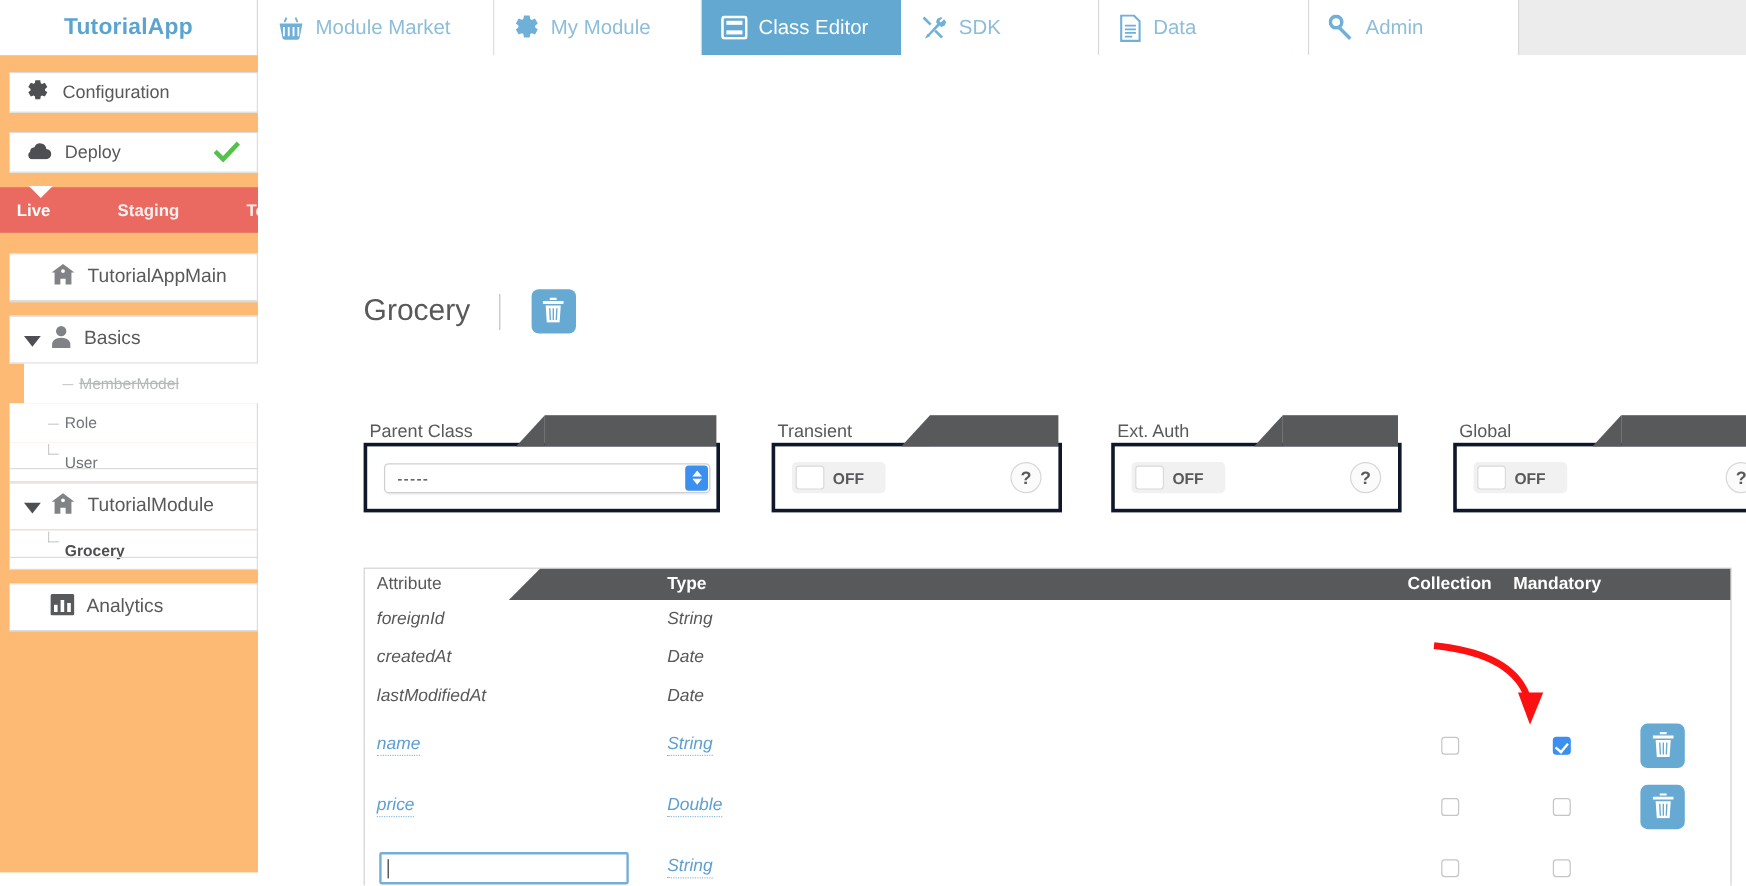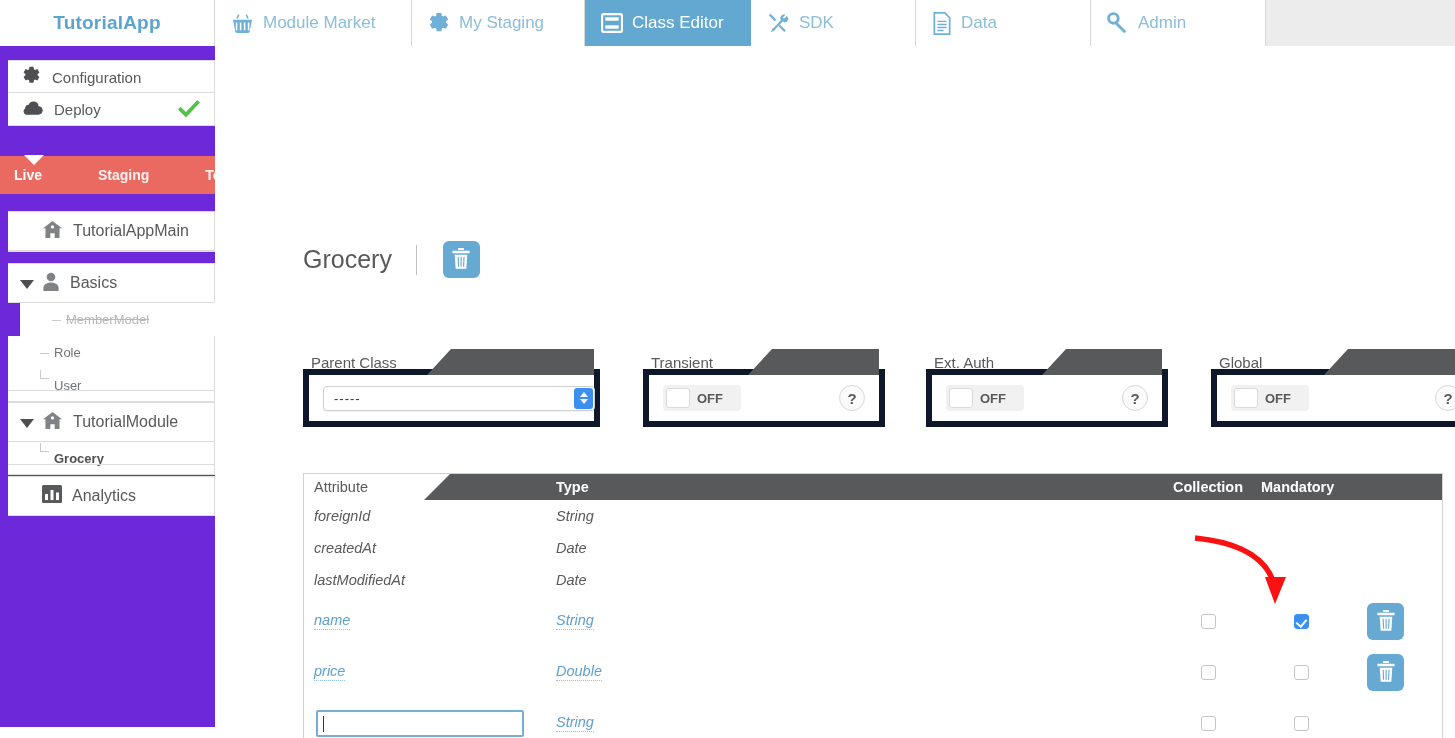--- a/index.html
+++ b/index.html
@@ -31,21 +31,21 @@
   .tab.active .tabicon svg { fill: #fff; }
   .tabicon { display: flex; align-items: center; }
   .tabicon svg { fill: #6fb0d8; display: block; }
   .tab-notch {
     position: absolute; left: 50%; bottom: -11px; transform: translateX(-50%);
     width: 0; height: 0; border-left: 12px solid transparent;
     border-right: 12px solid transparent; border-top: 11px solid #62a8d1;
   }
 
   
-  .sidebar { position: absolute; left: 0; top: 46px; width: 215px; height: 681px; background: #6d28d9; }
+  .sidebar { position: absolute; left: 0; top: 46px; width: 215px; height: 681px; background: #fdba74; }
   .sideitem {
     position: absolute; left: 8px; width: 207px; height: 34px; background: #fff;
     border: 1px solid #dcdcdc; border-left: none;
     display: flex; align-items: center; gap: 11px; padding-left: 14px;
     font-size: 15px; color: #58595b;
   }
   .sideitem .chk { margin-left: auto; margin-right: 12px; display: flex; }
   .envbar {
     position: absolute; left: 0; top: 110px; width: 215px; height: 38px;
     background: #ea6a61; display: flex; align-items: center; gap: 26px; padding-left: 14px;
@@ -100,21 +100,21 @@
   .titlerow { position: absolute; left: 88px; top: 195px; display: flex; align-items: center; gap: 0; }
   .cls-title { font-size: 25px; color: #58595b; }
   .vrule { width: 1px; height: 30px; background: #bfc1c3; margin: 0 26px 0 24px; }
   .btn-blue {
     background: #66a9d2; border-radius: 6px; display: flex; align-items: center;
     justify-content: center; border: none; cursor: pointer;
   }
   .trash-title { width: 37px; height: 37px; }
 
   
-  .panel { position: absolute; background: #fff; border: 6px solid #0f172a; }
+  .panel { position: absolute; background: #fff; border: 3px solid #0f172a; }
   .panel-hd {
     position: absolute; left: 0; top: -26px; height: 26px; width: 100%;
     font-size: 15px; color: #58595b; display: flex; align-items: center;
   }
   .panel-hd .hdlabel { padding-left: 2px; position: relative; z-index: 2; }
   .panel-hd .slant {
     position: absolute; right: 0; top: 0; height: 26px; background: #58595b;
   }
   .panel-hd .slant::before {
     content: ""; position: absolute; left: -24px; top: 0; width: 0; height: 0;
@@ -216,21 +216,21 @@
       </span>
       <span>Module Market</span>
     </div>
 
     <div class="tab" style="left:412px;width:173px;">
       <span class="tabicon">
         <svg width="22" height="22" viewBox="0 0 24 24">
             <path d="M12 8.2a3.8 3.8 0 1 0 0 7.6 3.8 3.8 0 0 0 0-7.6zm0 5.6a1.8 1.8 0 1 1 0-3.6 1.8 1.8 0 0 1 0 3.6zM14.6 1h-5.2l-.5 3.1-1.4.8-2.9-1.2L2 8.2l2.4 2-.1 1.6L2 13.8l2.6 4.5 2.9-1.2 1.4.8.5 3.1h5.2l.5-3.1 1.4-.8 2.9 1.2 2.6-4.5-2.4-2 .1-1.6 2.3-1.9-2.6-4.5-2.9 1.2-1.4-.8L14.6 1z"></path>
           </svg>
       </span>
-      <span>My Staging</span>
+      <span>My Module</span>
     </div>
 
     <div class="tab active" style="left:585px;width:166px;text-align:center;">
       <span class="tabicon">
         <svg width="22" height="20" viewBox="0 0 22 20">
             <rect x="1" y="1" width="20" height="18" rx="2" fill="none" stroke="#fff" stroke-width="2.3"></rect>
             <rect x="4.3" y="4.3" width="13.4" height="3.4" fill="#fff"></rect>
             <rect x="4.3" y="12.3" width="13.4" height="3.4" fill="#fff"></rect>
           </svg>
       </span>
@@ -272,21 +272,21 @@
 
     <div class="sideitem" style="top:14px;">
       <span>
         <svg width="19" height="19" viewBox="0 0 24 24" fill="#4d4f52">
             <path d="M12 8.2a3.8 3.8 0 1 0 0 7.6 3.8 3.8 0 0 0 0-7.6zm0 5.6a1.8 1.8 0 1 1 0-3.6 1.8 1.8 0 0 1 0 3.6zM14.6 1h-5.2l-.5 3.1-1.4.8-2.9-1.2L2 8.2l2.4 2-.1 1.6L2 13.8l2.6 4.5 2.9-1.2 1.4.8.5 3.1h5.2l.5-3.1 1.4-.8 2.9 1.2 2.6-4.5-2.4-2 .1-1.6 2.3-1.9-2.6-4.5-2.9 1.2-1.4-.8L14.6 1z"></path>
           </svg>
       </span>
       <span>Configuration</span>
     </div>
 
-    <div class="sideitem" style="top:46px;">
+    <div class="sideitem" style="top:64px;">
       <span>
         <svg width="21" height="15" viewBox="0 0 22 15" fill="#4d4f52">
             <path d="M17.4 6.1A5.4 5.4 0 0 0 7 4.6a4.1 4.1 0 0 0-3.8 4A3.6 3.6 0 0 0 4 15h13.1a4.4 4.4 0 0 0 .3-8.9z"></path>
           </svg>
       </span>
       <span>Deploy</span>
       <span class="chk">
         <svg width="26" height="22" viewBox="0 0 26 22">
             <path d="M2 11.5 4.6 8.7l5.3 5.2L21.3 2l2.7 2.6L10 19.4z" fill="#54c24a"></path>
           </svg>
@@ -347,21 +347,21 @@
       <span>TutorialModule</span>
     </div>
 
     <div class="treeitem sub bold" style="top:396px;border-bottom:1px solid #dcdcdc;">
       <span class="elbow last" style="top:9px;"></span>
       <span>Grocery</span>
     </div>
 
     <div class="sidebar-divider" style="top:418px;"></div>
 
-    <div class="treeitem" style="top:430px;">
+    <div class="treeitem" style="top:440px;">
       <span>
         <svg width="20" height="18" viewBox="0 0 20 18" fill="#58595b">
             <rect x="0" y="0" width="20" height="18" rx="1.5"></rect>
             <rect x="3" y="9" width="3" height="6" fill="#fff"></rect>
             <rect x="8.5" y="5" width="3" height="10" fill="#fff"></rect>
             <rect x="14" y="7.5" width="3" height="7.5" fill="#fff"></rect>
           </svg>
       </span>
       <span>Analytics</span>
     </div>

